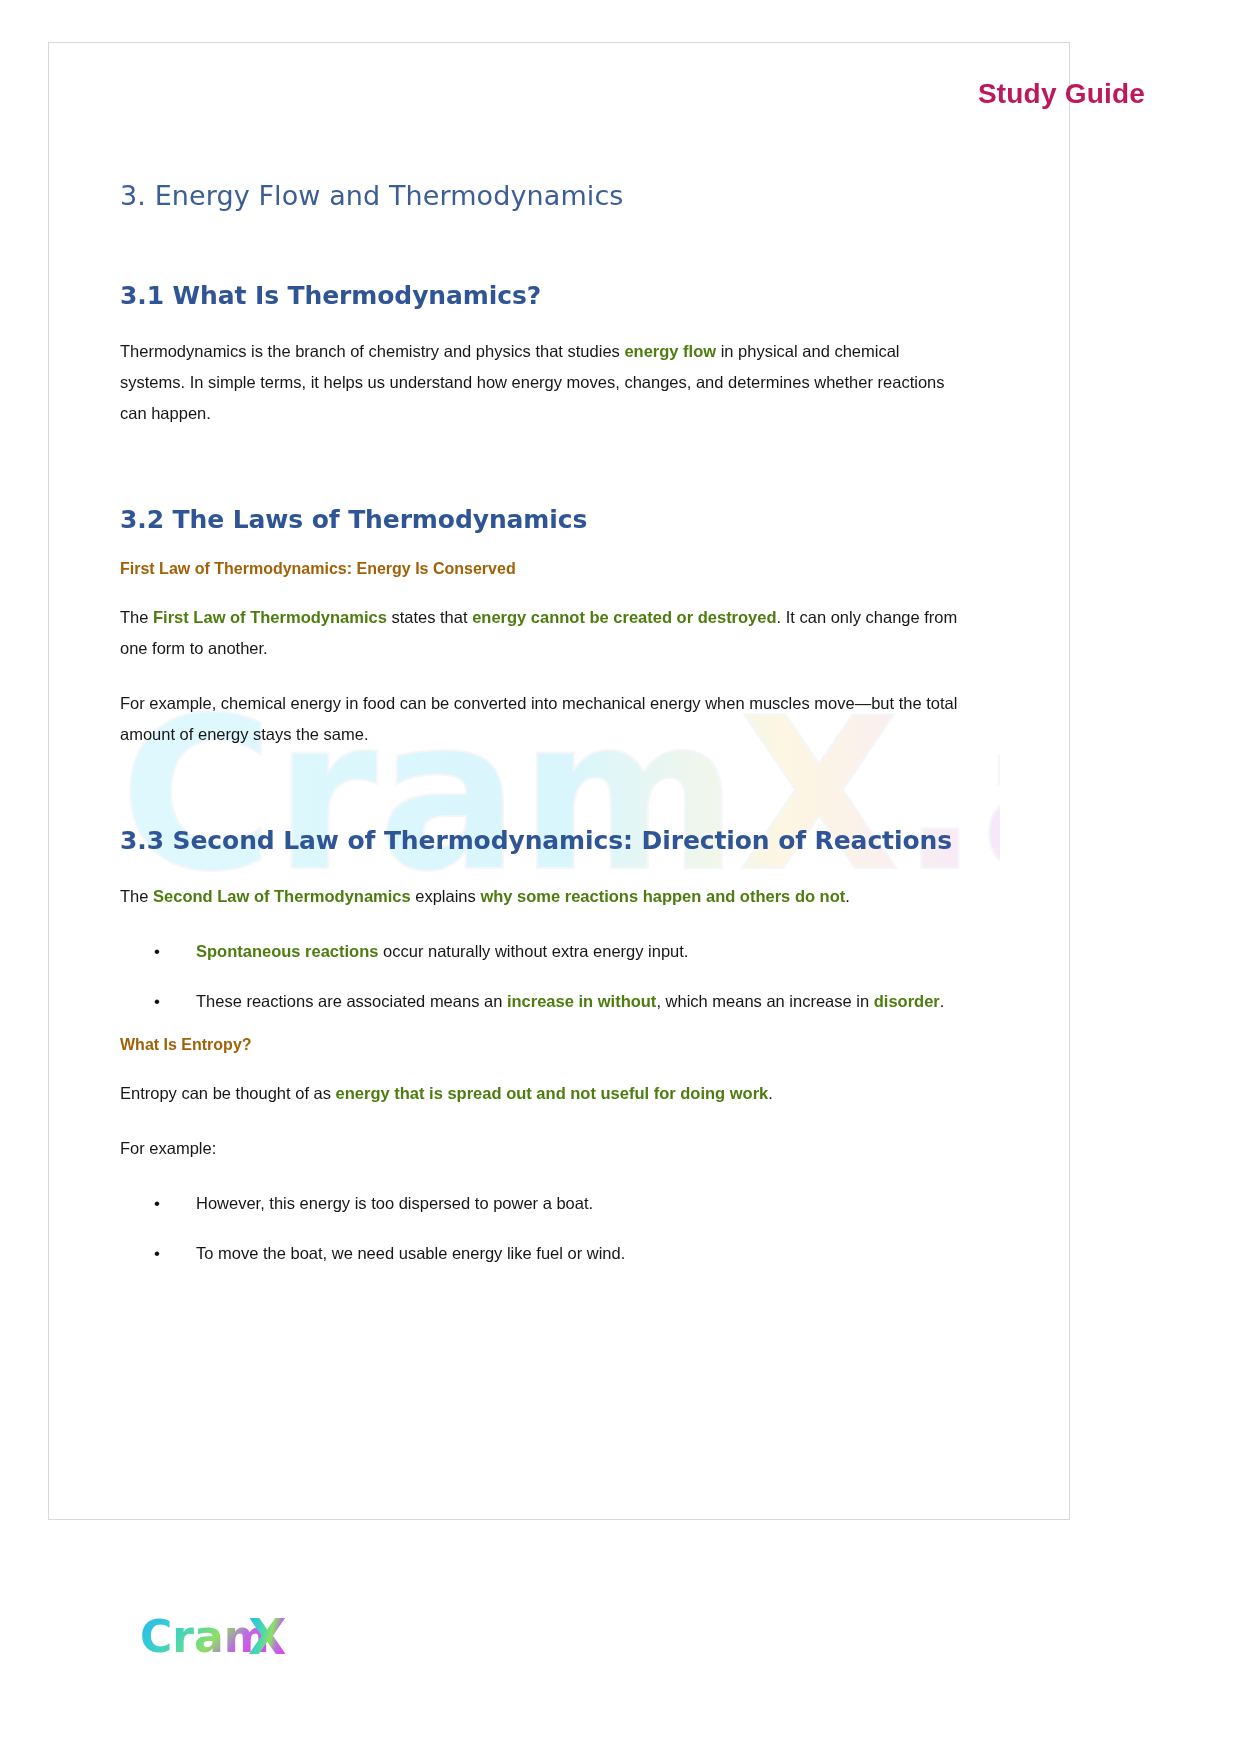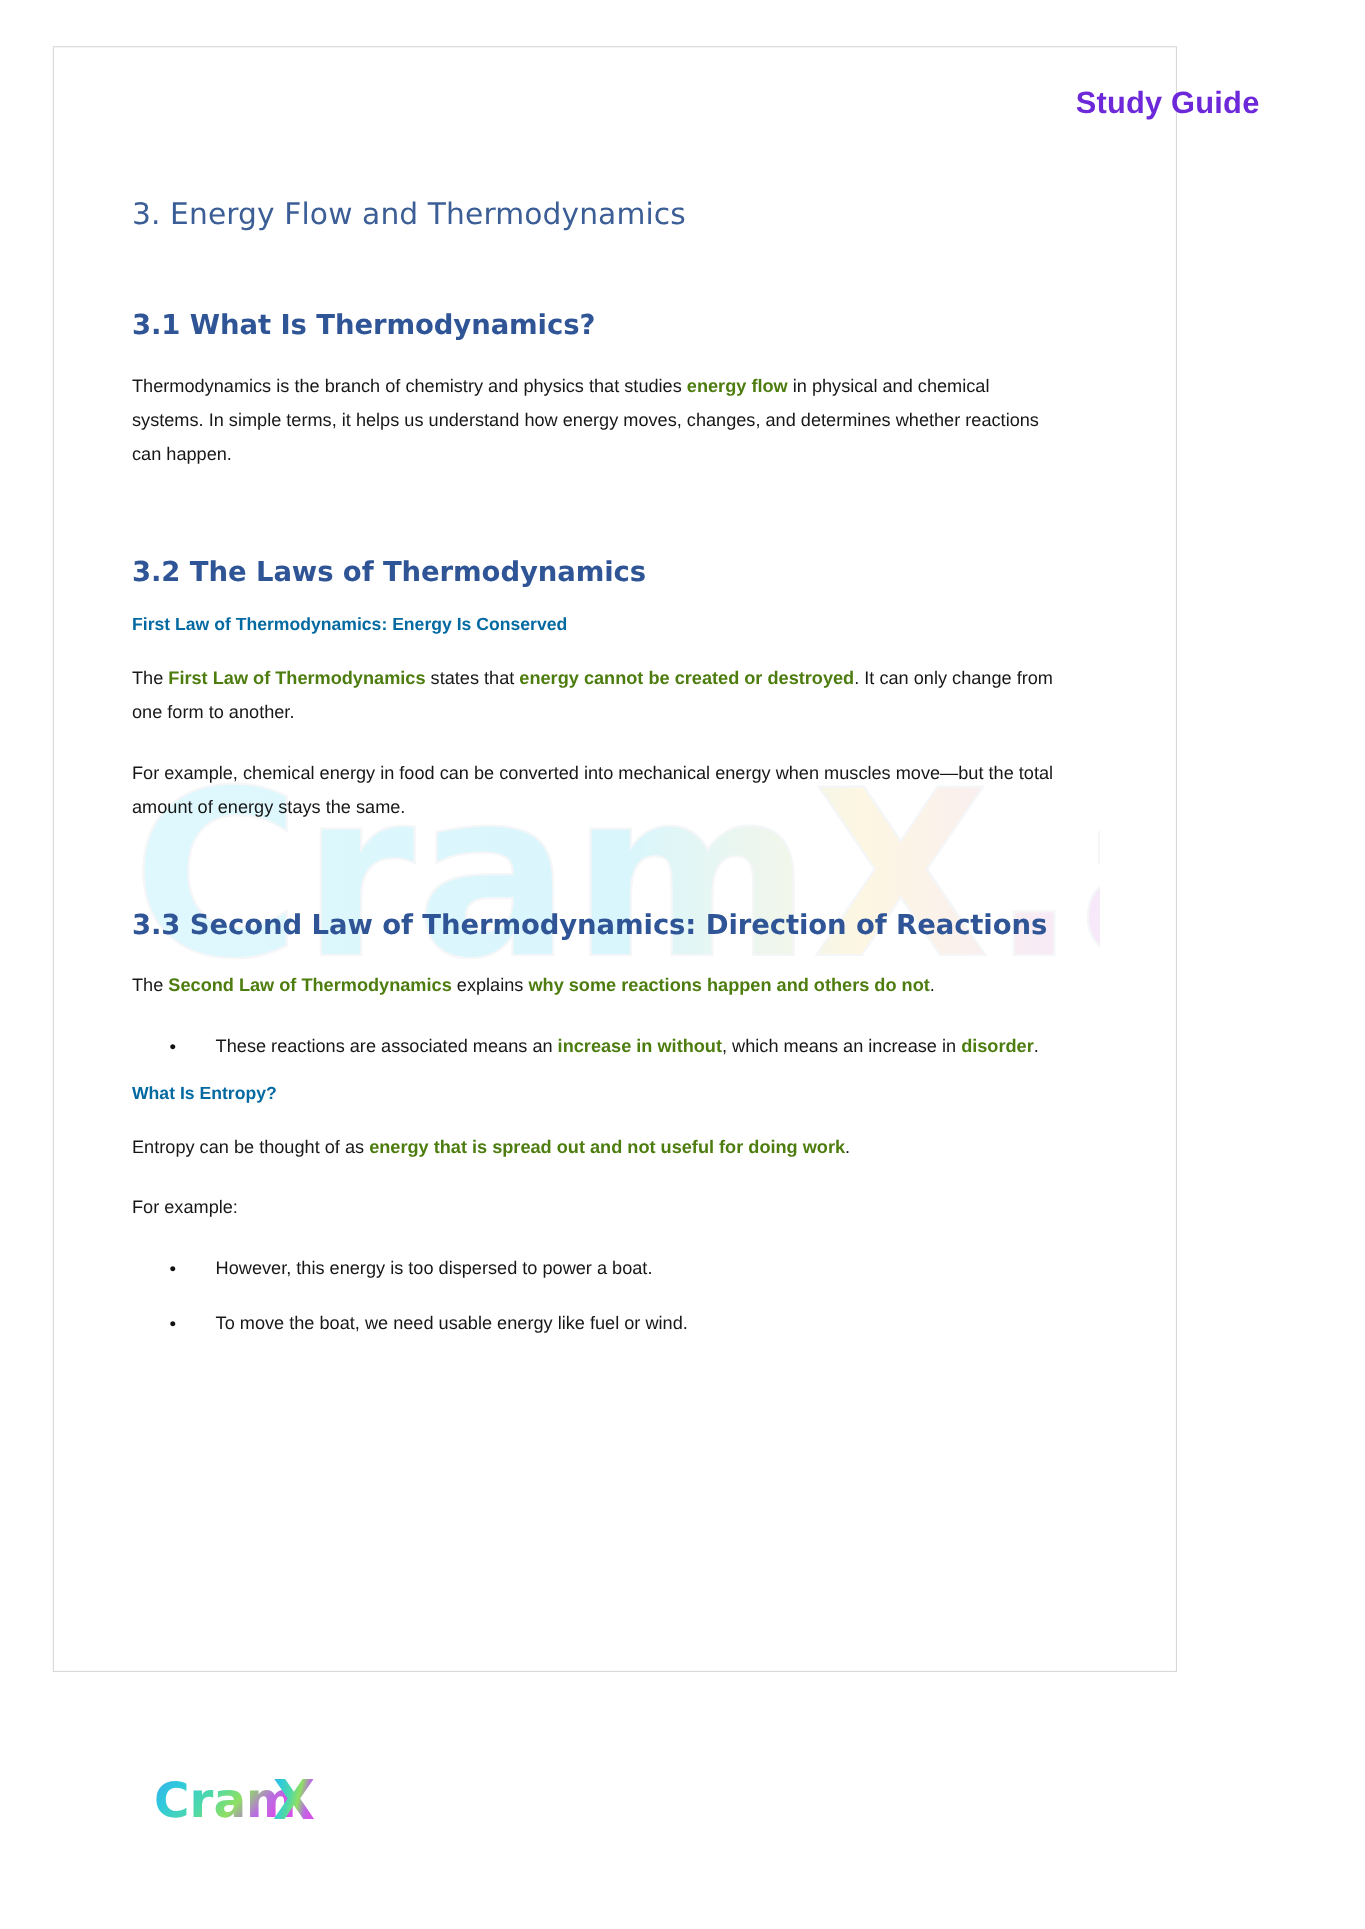--- a/index.html
+++ b/index.html
@@ -50,21 +50,21 @@
     width: 1241px;
     z-index: 2;
   }
 
   .doc-header {
     position: absolute;
     top: 78px;
     right: 96px;
     font-size: 28px;
     font-weight: bold;
-    color: #6d28d9;
+    color: #be185d;
     letter-spacing: .2px;
   }
 
   .body-col {
     position: absolute;
     left: 120px;
     top: 180px;
     width: 846px;
   }
 
@@ -82,21 +82,21 @@
     font-weight: bold;
     color: #2f5596;
     font-family: "DejaVu Sans", sans-serif;
     margin-bottom: 26px;
     letter-spacing: -.1px;
   }
 
   h3.sub-title {
     font-size: 16px;
     font-weight: bold;
-    color: #0369a1;
+    color: #a16207;
     margin-bottom: 24px;
   }
 
   p.para {
     font-size: 16.5px;
     line-height: 31px;
     color: #171717;
     margin-bottom: 24px;
   }
 
@@ -181,20 +181,21 @@
 
       <p class="para">For example, chemical energy in food can be converted into mechanical energy when muscles move—but the total amount of energy stays the same.</p>
 
       <div class="gap-lg"></div>
 
       <h2 class="section-title">3.3 Second Law of Thermodynamics: Direction of Reactions</h2>
 
       <p class="para"><span>The </span><b>Second Law of Thermodynamics</b><span> explains </span><b>why some reactions happen and others do not</b><span>.</span></p>
 
       <ul class="bullets">
+        <li><b>Spontaneous reactions</b><span> occur naturally without extra energy input.</span></li>
         <li><span>These reactions are associated means an </span><b>increase in without</b><span>, which means an increase in </span><b>disorder</b><span>.</span></li>
       </ul>
 
       <h3 class="sub-title">What Is Entropy?</h3>
 
       <p class="para"><span>Entropy can be thought of as </span><b>energy that is spread out and not useful for doing work</b><span>.</span></p>
 
       <p class="para">For example:</p>
 
       <ul class="bullets">

